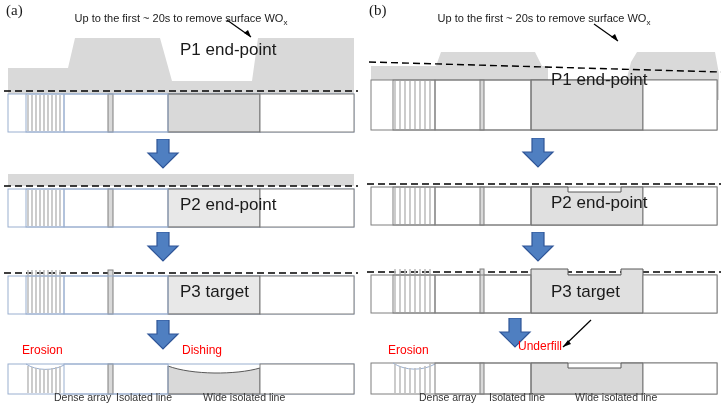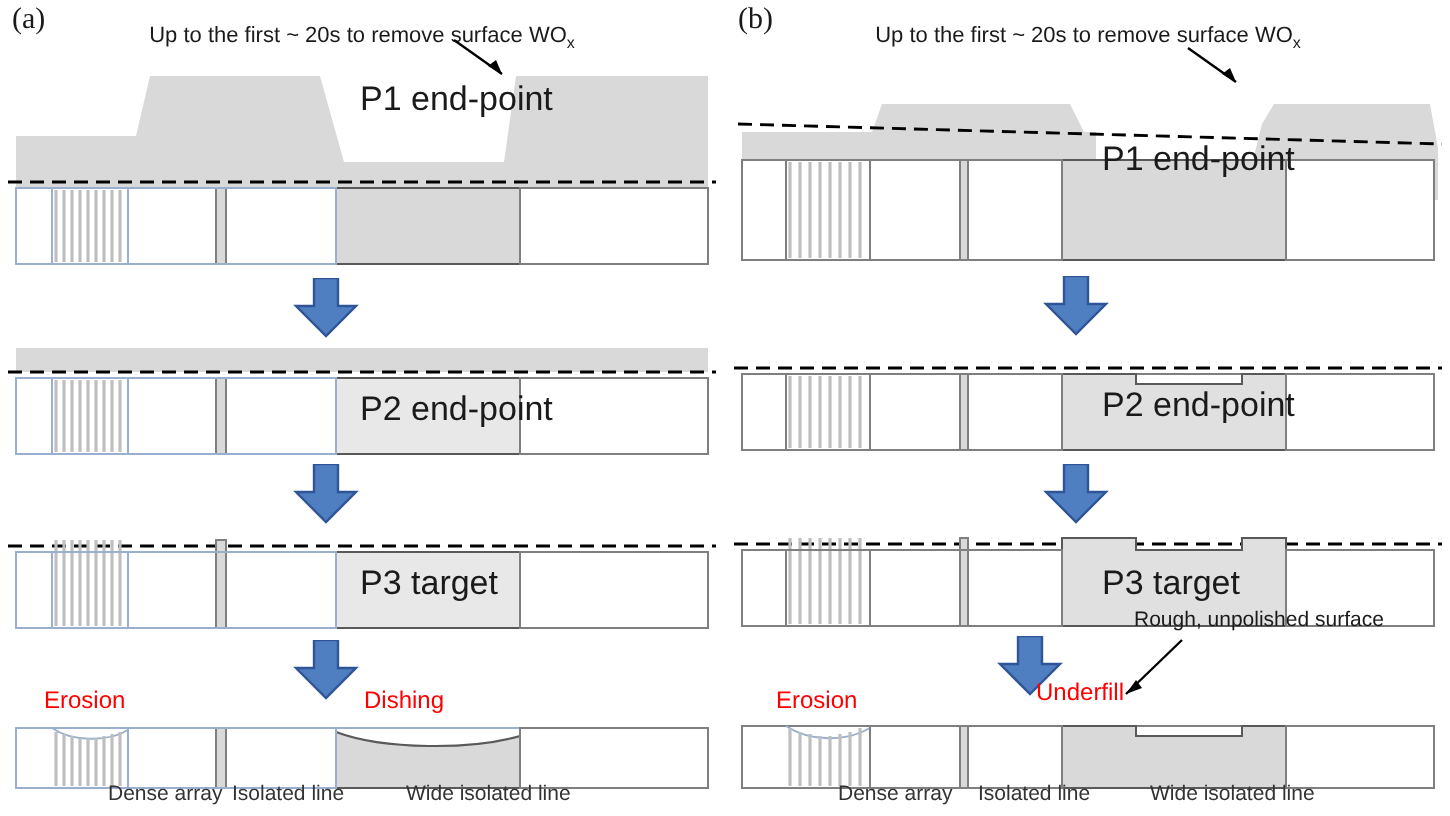--- a/index.html
+++ b/index.html
@@ -271,21 +271,20 @@
         <rect x="117" y="3" width="4" height="44" fill="#d9d9d9" stroke="#7f7f7f" stroke-width="1"></rect>
         <rect x="72" y="9" width="96" height="38" fill="none" stroke="#7f7f7f" stroke-width="1"></rect>
       </svg>
       <div class="rowlabel" style="left:188px;top:16px;">P3 target</div>
     </div>
 
     <svg class="arrow" style="left:135px;top:318px;" viewBox="0 0 34 30">
       <polygon points="11,0 23,0 23,14 32,14 17,29 2,14 11,14" fill="#4f7fc1" stroke="#2f5597" stroke-width="1.2"></polygon>
     </svg>
 
-    <div class="annot" style="left:204px;top:304px;">Rough, unpolished surface</div>
 
     <svg class="arrow" style="left:188px;top:318px;width:44px;height:34px;" viewBox="0 0 44 34">
       <line x1="40" y1="2" x2="12" y2="29" stroke="#000000" stroke-width="1.2"></line>
       <polygon points="12,29 20,26 17,22" fill="#000000"></polygon>
     </svg>
 
     <div class="redlabel" style="left:25px;top:343px;">Erosion</div>
     <div class="redlabel" style="left:155px;top:339px;">Underfill</div>
 
     <div class="stage" style="top:360px;">

